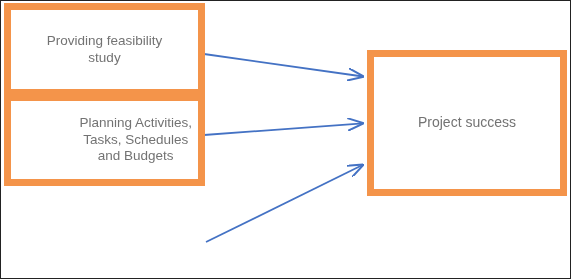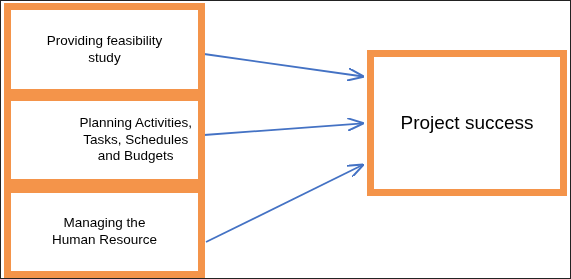--- a/index.html
+++ b/index.html
@@ -19,34 +19,34 @@
   }
   .box {
     position: absolute;
     box-sizing: border-box;
     background: #ffffff;
     border: 7px solid #F4944A;
     display: flex;
     align-items: center;
     justify-content: center;
     text-align: center;
-    color: #000000;
+    color: #737373;
     font-size: 13.5px;
     line-height: 1.25;
     font-family: "Liberation Sans", sans-serif;
   }
   .box-label {
     display: block;
     white-space: pre-line;
     padding: 0 6px;
   }
   #box-feasibility { left: 3px;  top: 2px;   width: 201px; height: 93px; }
   #box-planning    { left: 3px;  top: 93px;  width: 201px; height: 92px; justify-content: flex-end; }
   #box-hr          { left: 3px;  top: 185px; width: 201px; height: 92px; }
-  #box-success     { left: 366px; top: 49px; width: 200px; height: 146px; font-size: 19px; }
+  #box-success     { left: 366px; top: 49px; width: 200px; height: 146px; font-size: 14px; }
 
   #arrow-layer {
     position: absolute;
     left: 0;
     top: 0;
     width: 571px;
     height: 279px;
     pointer-events: none;
   }
 </style>
@@ -70,22 +70,18 @@
     <span class="box-label">Providing feasibility
 study</span>
   </div>
 
   <div class="box" id="box-planning">
     <span class="box-label">Planning Activities,
 Tasks, Schedules
 and Budgets</span>
   </div>
 
-  <div class="box" id="box-hr">
-    <span class="box-label">Managing the
-Human Resource</span>
-  </div>
 
   <div class="box" id="box-success">
     <span class="box-label">Project success</span>
   </div>
 
 </div>
 
 </body></html>

